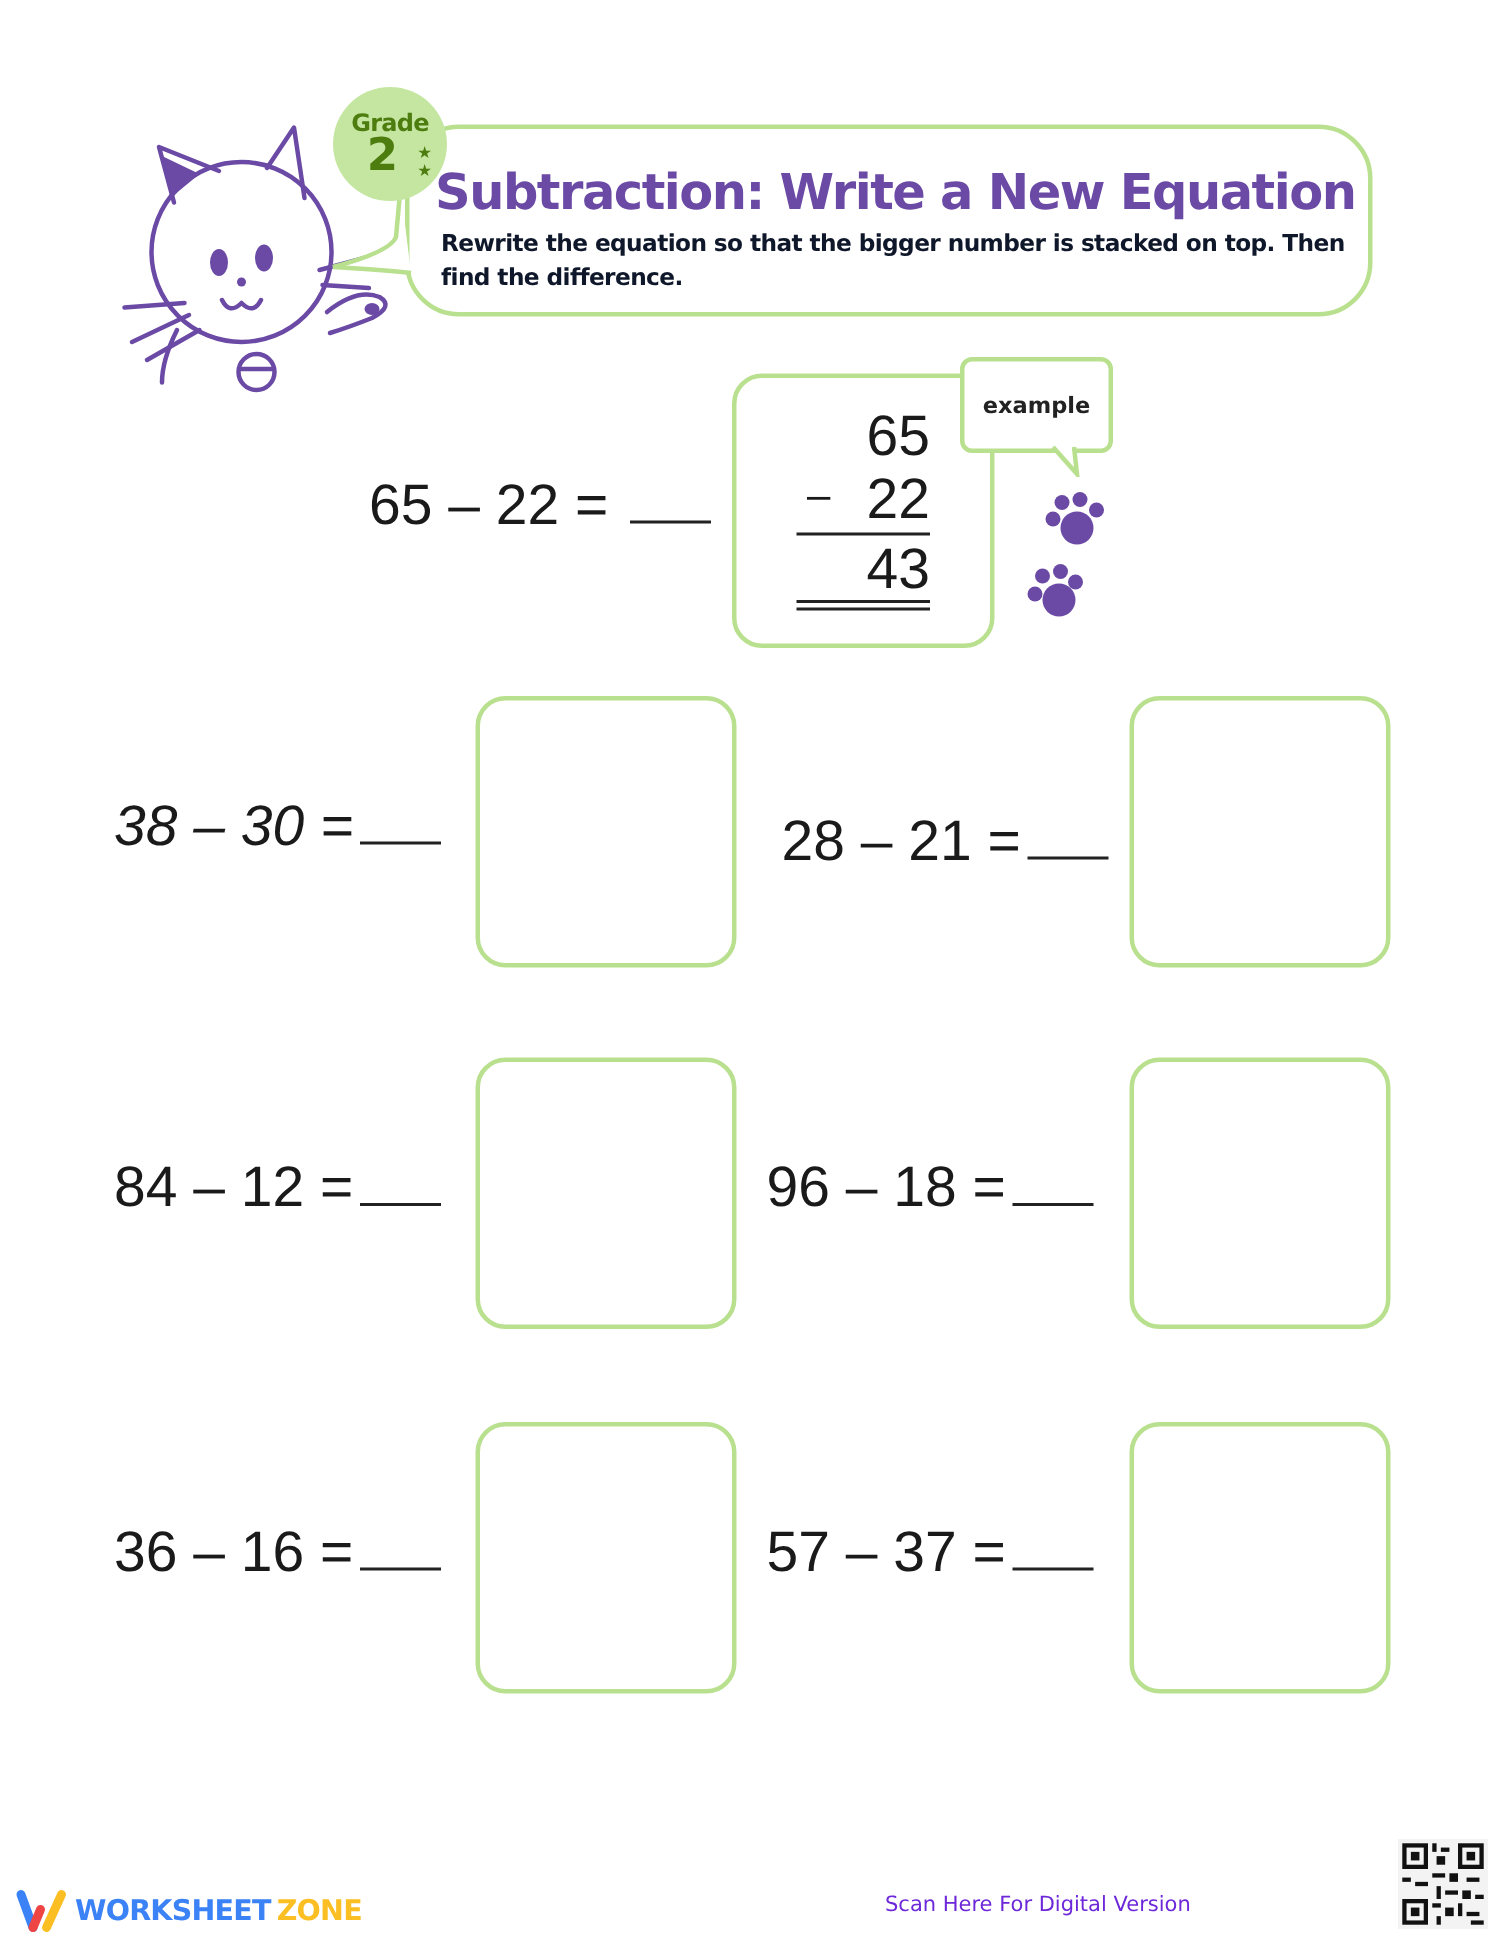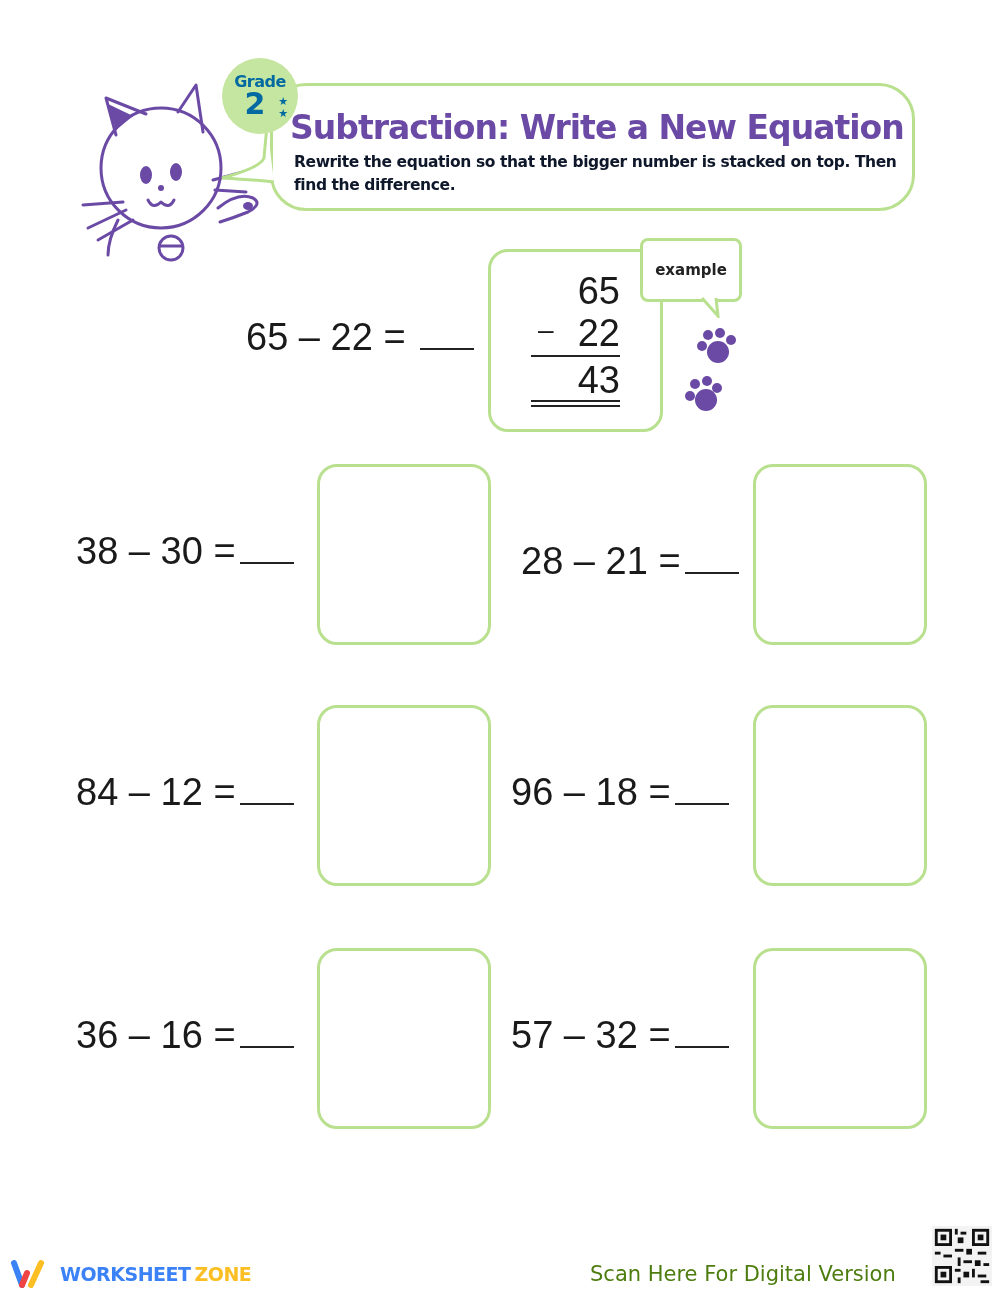--- a/index.html
+++ b/index.html
@@ -3,21 +3,21 @@
 <meta charset="utf-8">
 <style>
   * { box-sizing: border-box; margin: 0; padding: 0; }
   html, body { width: 1000px; height: 1294px; background: #ffffff; overflow: hidden; }
   body { position: relative; font-family: "Liberation Sans", sans-serif; color: #1a1a1a; }
 
   .abs { position: absolute; }
 
   
   .cat { left: 78px; top: 80px; width: 185px; height: 185px; }
-  .grade-badge { left: 222px; top: 58px; width: 76px; height: 76px; border-radius: 50%; background: #c5e6a0; text-align: center; color: #0369a1; font-family: "DejaVu Sans", sans-serif; font-weight: bold; }
+  .grade-badge { left: 222px; top: 58px; width: 76px; height: 76px; border-radius: 50%; background: #c5e6a0; text-align: center; color: #4d7c0f; font-family: "DejaVu Sans", sans-serif; font-weight: bold; }
   .grade-badge .g-label { display: block; font-size: 16px; margin-top: 14px; letter-spacing: -0.5px; }
   .grade-badge .g-num { display: inline-block; font-size: 30px; line-height: 26px; margin-left: -10px; }
   .grade-badge .g-stars { position: absolute; right: 10px; top: 38px; font-size: 11px; line-height: 12px; }
 
   .header-bubble { left: 270px; top: 83px; width: 645px; height: 128px; border: 3px solid #b9e08e; border-radius: 36px; background: #fff; }
   .title { left: 290px; top: 108px; font-family: "DejaVu Sans", sans-serif; font-weight: bold; font-size: 33px; color: #6b4aa6; letter-spacing: -1px; white-space: nowrap; }
   .instructions { left: 294px; top: 151px; width: 620px; font-family: "DejaVu Sans", sans-serif; font-weight: bold; font-size: 15.5px; line-height: 23px; color: #0f172a; letter-spacing: -0.4px; }
 
   
   .example-eq { left: 246px; top: 316px; font-size: 38px; white-space: nowrap; }
@@ -26,24 +26,24 @@
   .stack { font-size: 38px; text-align: right; position: absolute; }
   .example-tag { left: 640px; top: 238px; width: 102px; height: 64px; border: 3px solid #b9e08e; border-radius: 8px; background: #fff; font-family: "DejaVu Sans", sans-serif; font-weight: bold; font-size: 15px; text-align: center; line-height: 58px; color: #222; }
   .paw { width: 40px; height: 36px; }
 
   
   .eq { font-size: 38px; white-space: nowrap; }
   .answer-box { width: 174px; height: 181px; border: 3px solid #b9e08e; border-radius: 20px; background: #fff; }
 
   
   .logo { left: 10px; top: 1257px; height: 34px; display: flex; align-items: center; }
-  .logo-text { font-family: "DejaVu Sans", sans-serif; font-weight: bold; font-size: 19px; letter-spacing: -0.5px; margin-left: 14px; }
+  .logo-text { font-family: "DejaVu Sans", sans-serif; font-weight: bold; font-size: 19px; letter-spacing: -0.5px; margin-left: 4px; }
   .logo-text .w { color: #3b82f6; }
   .logo-text .z { color: #fbbf24; margin-left: 4px; }
-  .scan-text { left: 590px; top: 1262px; font-family: "DejaVu Sans", sans-serif; font-size: 21px; color: #4d7c0f; white-space: nowrap; }
+  .scan-text { left: 590px; top: 1262px; font-family: "DejaVu Sans", sans-serif; font-size: 14px; color: #6d28d9; white-space: nowrap; }
   .qr { left: 932px; top: 1226px; width: 60px; height: 60px; background: #f3f3f3; }
 </style>
 </head>
 <body>
 
 <svg class="abs cat" viewBox="0 0 185 185">
   <g fill="none" stroke="#6b4aa6" stroke-width="3" stroke-linecap="round" stroke-linejoin="round">
     <circle cx="83" cy="88" r="60"></circle>
     <path d="M38 55 L28 18 L68 34"></path>
     <path d="M100 32 L118 5 L125 52"></path>
@@ -114,21 +114,21 @@
 <svg class="abs paw" style="left:684px;top:376px;" viewBox="0 0 40 36">
   <g fill="#6b4aa6">
       <circle cx="22" cy="24" r="11"></circle>
       <circle cx="6" cy="20" r="5"></circle>
       <circle cx="11" cy="8" r="5"></circle>
       <circle cx="23" cy="5" r="5"></circle>
       <circle cx="33" cy="12" r="5"></circle>
     </g>
 </svg>
 
-<div class="abs eq" style="left:76px;top:530px;">
+<div class="abs eq" style="left:76px;top:530px;font-style:italic;">
   <span>38</span> <span>–</span> <span>30</span> <span>=</span><span class="blank"></span>
 </div>
 <div class="abs answer-box" style="left:317px;top:464px;"></div>
 
 <div class="abs eq" style="left:511px;top:540px;margin-left:10px;">
   <span>28</span> <span>–</span> <span>21</span> <span>=</span><span class="blank"></span>
 </div>
 <div class="abs answer-box" style="left:753px;top:464px;"></div>
 
 <div class="abs eq" style="left:76px;top:771px;">
@@ -140,21 +140,21 @@
   <span>96</span> <span>–</span> <span>18</span> <span>=</span><span class="blank"></span>
 </div>
 <div class="abs answer-box" style="left:753px;top:705px;"></div>
 
 <div class="abs eq" style="left:76px;top:1014px;">
   <span>36</span> <span>–</span> <span>16</span> <span>=</span><span class="blank"></span>
 </div>
 <div class="abs answer-box" style="left:317px;top:948px;"></div>
 
 <div class="abs eq" style="left:511px;top:1014px;">
-  <span>57</span> <span>–</span> <span>32</span> <span>=</span><span class="blank"></span>
+  <span>57</span> <span>–</span> <span>37</span> <span>=</span><span class="blank"></span>
 </div>
 <div class="abs answer-box" style="left:753px;top:948px;"></div>
 
 <div class="abs logo">
   <svg width="36" height="30" viewBox="0 0 36 30">
     <path d="M4 4 L12 26" stroke="#3b82f6" stroke-width="6" stroke-linecap="round"></path>
     <path d="M12 26 L17 14" stroke="#ef4444" stroke-width="6" stroke-linecap="round"></path>
     <path d="M21 26 L31 4" stroke="#fbbf24" stroke-width="6" stroke-linecap="round"></path>
   </svg>
   <span class="logo-text">

